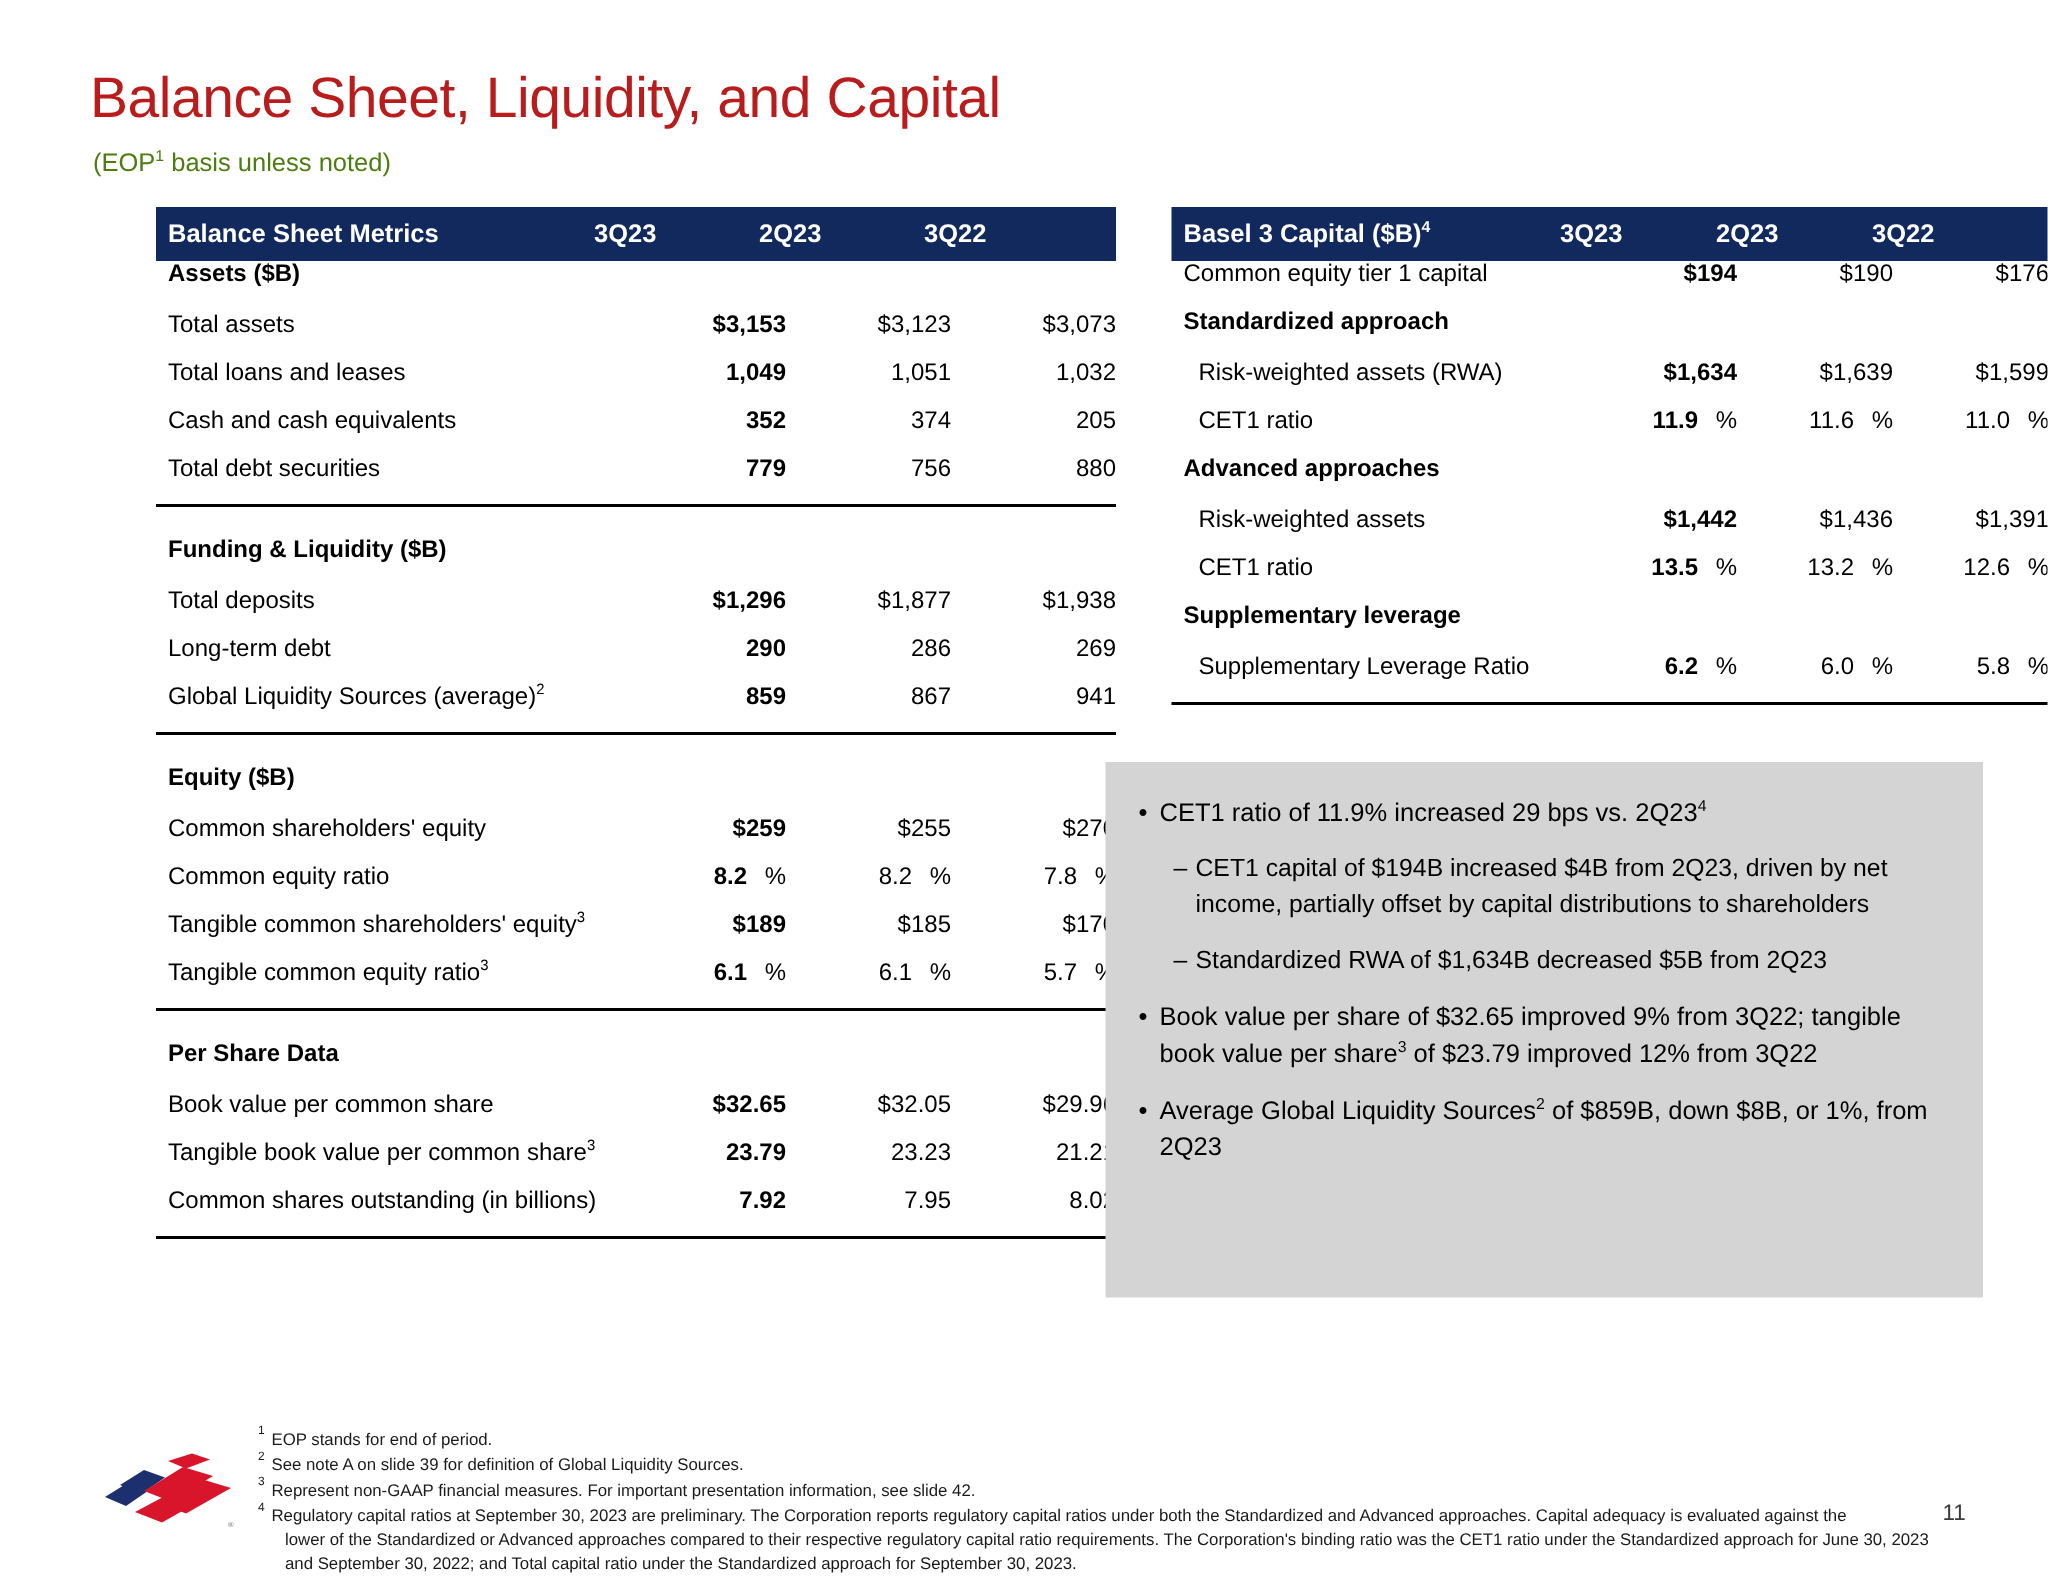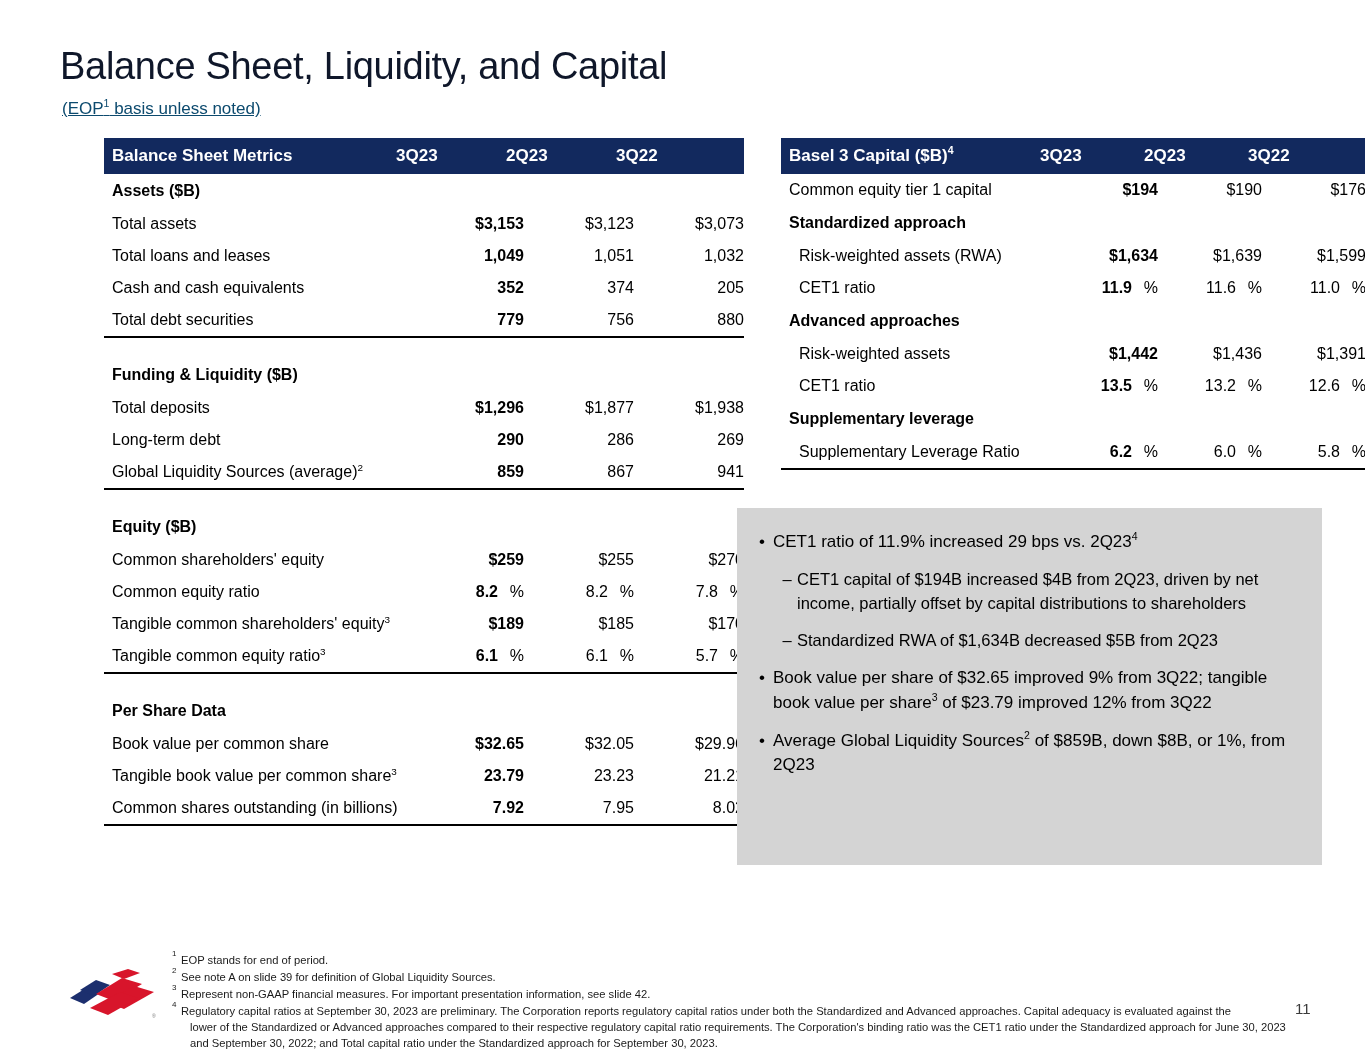--- a/index.html
+++ b/index.html
@@ -10,25 +10,25 @@
     color:#000000;
     position:relative;
     overflow:hidden;
   }
   .slide{position:absolute;inset:0;}
 
   
   .title{
     position:absolute;left:60px;top:45px;
     font-size:38px;font-weight:400;letter-spacing:-0.3px;
-    color:#0f172a;white-space:nowrap;
+    color:#b91c1c;white-space:nowrap;
   }
   .subtitle{
     position:absolute;left:62px;top:99px;
-    font-size:17px;font-weight:400;color:#0c4a6e;text-decoration:underline;
+    font-size:17px;font-weight:400;color:#4d7c0f;
   }
   sup{font-size:0.62em;vertical-align:super;line-height:0;}
 
   
   .tbl{position:absolute;margin-left:44px;}
   #left-table{left:60px;top:138px;width:640px;}
   #right-table{left:737px;top:138px;width:585px;}
 
   .hdr{
     background:#12295e;color:#ffffff;
@@ -37,21 +37,21 @@
   }
   .hdr .h-label{flex:1 1 auto;padding-left:8px;}
   .hdr .h-col{text-align:left;font-size:17px;font-weight:bold;}
 
   
   #left-table .h-col, #left-table .cell{width:110px;}
   #left-table .h-col:last-child{padding-right:18px;}
   #right-table .h-col, #right-table .cell{width:104px;}
   #right-table .h-col:last-child{padding-right:14px;}
 
-  .row{display:flex;align-items:center;height:32px;font-size:16px;}
+  .row{display:flex;align-items:flex-start;height:32px;font-size:16px;}
   .row .label{flex:1 1 auto;padding-left:8px;white-space:nowrap;}
   .row .cell{text-align:right;white-space:nowrap;}
   .row .cell .num{display:inline-block;}
   .row .cell .pct{display:inline-block;width:26px;text-align:right;font-weight:400;}
 
   .row.section .label{font-weight:bold;}
   .row.section{height:34px;}
   .row.sub .label{padding-left:18px;}
   .row .cell.bold{font-weight:bold;}
 

